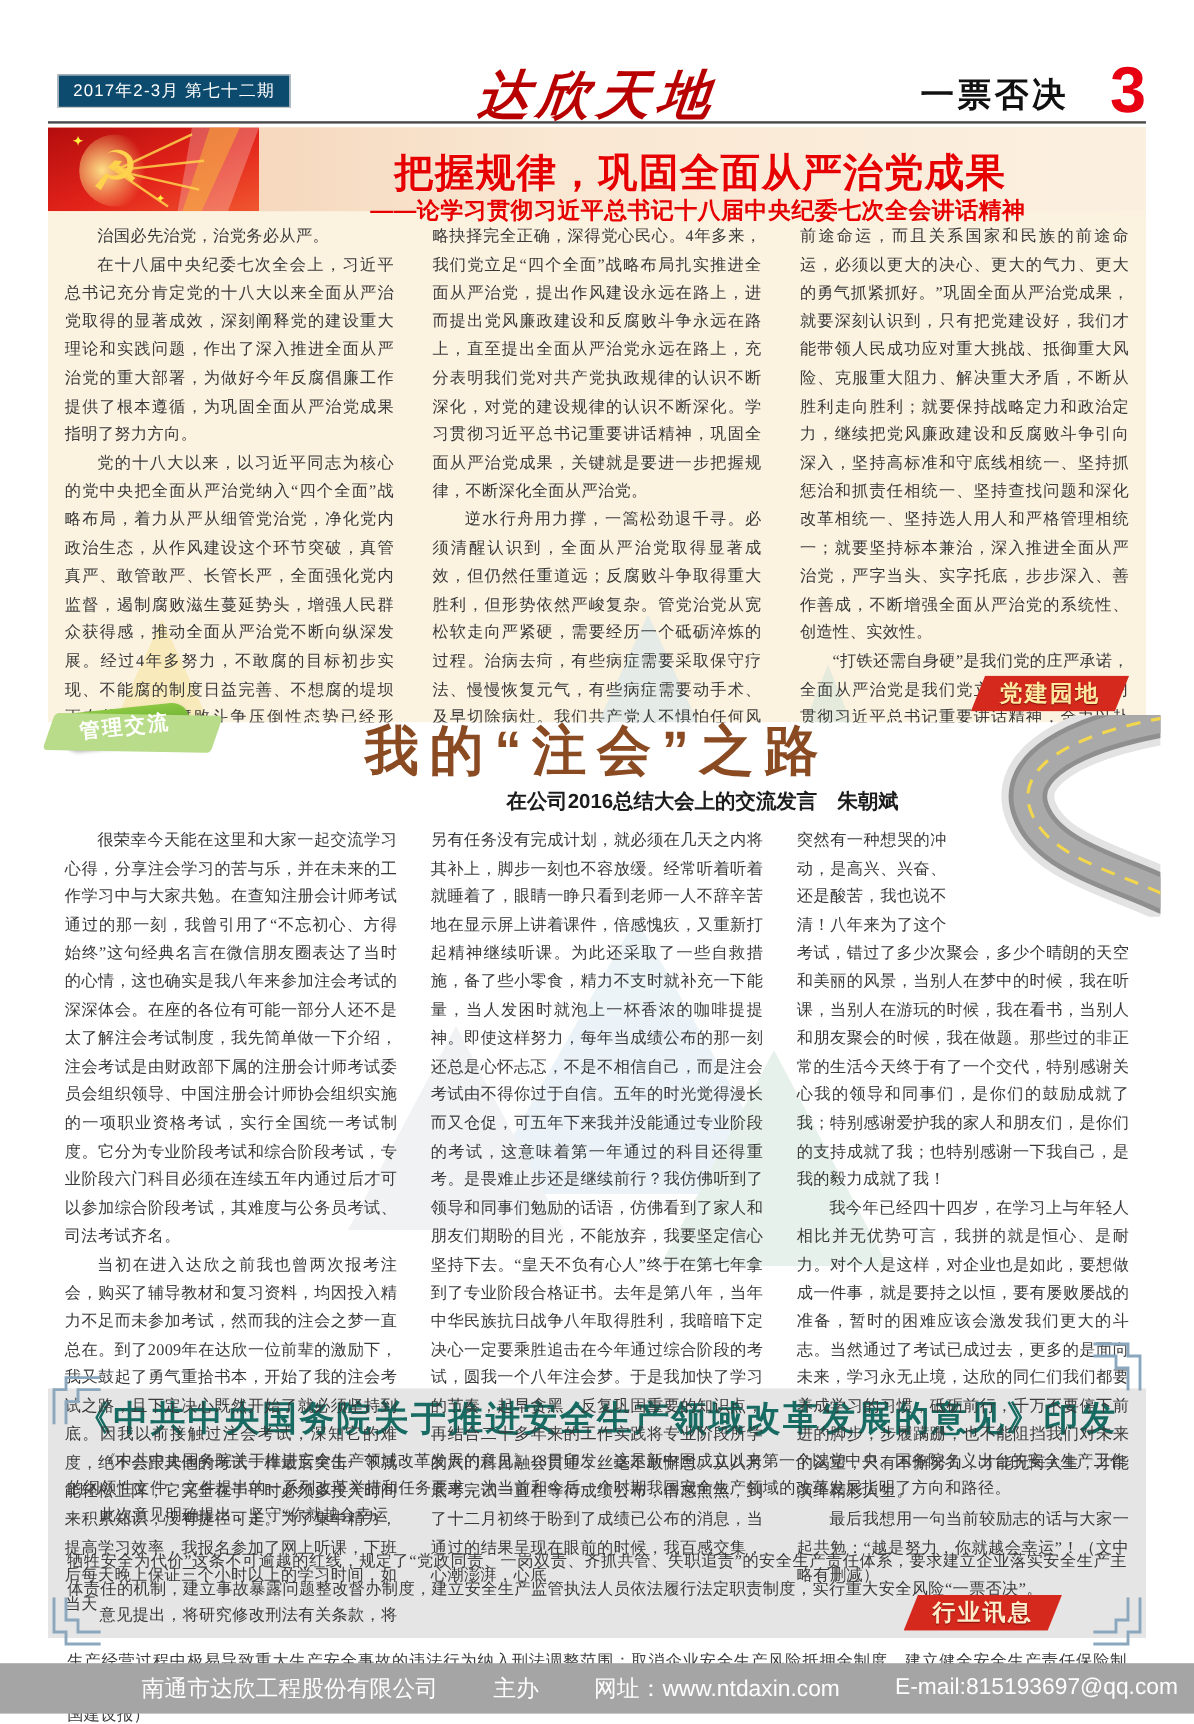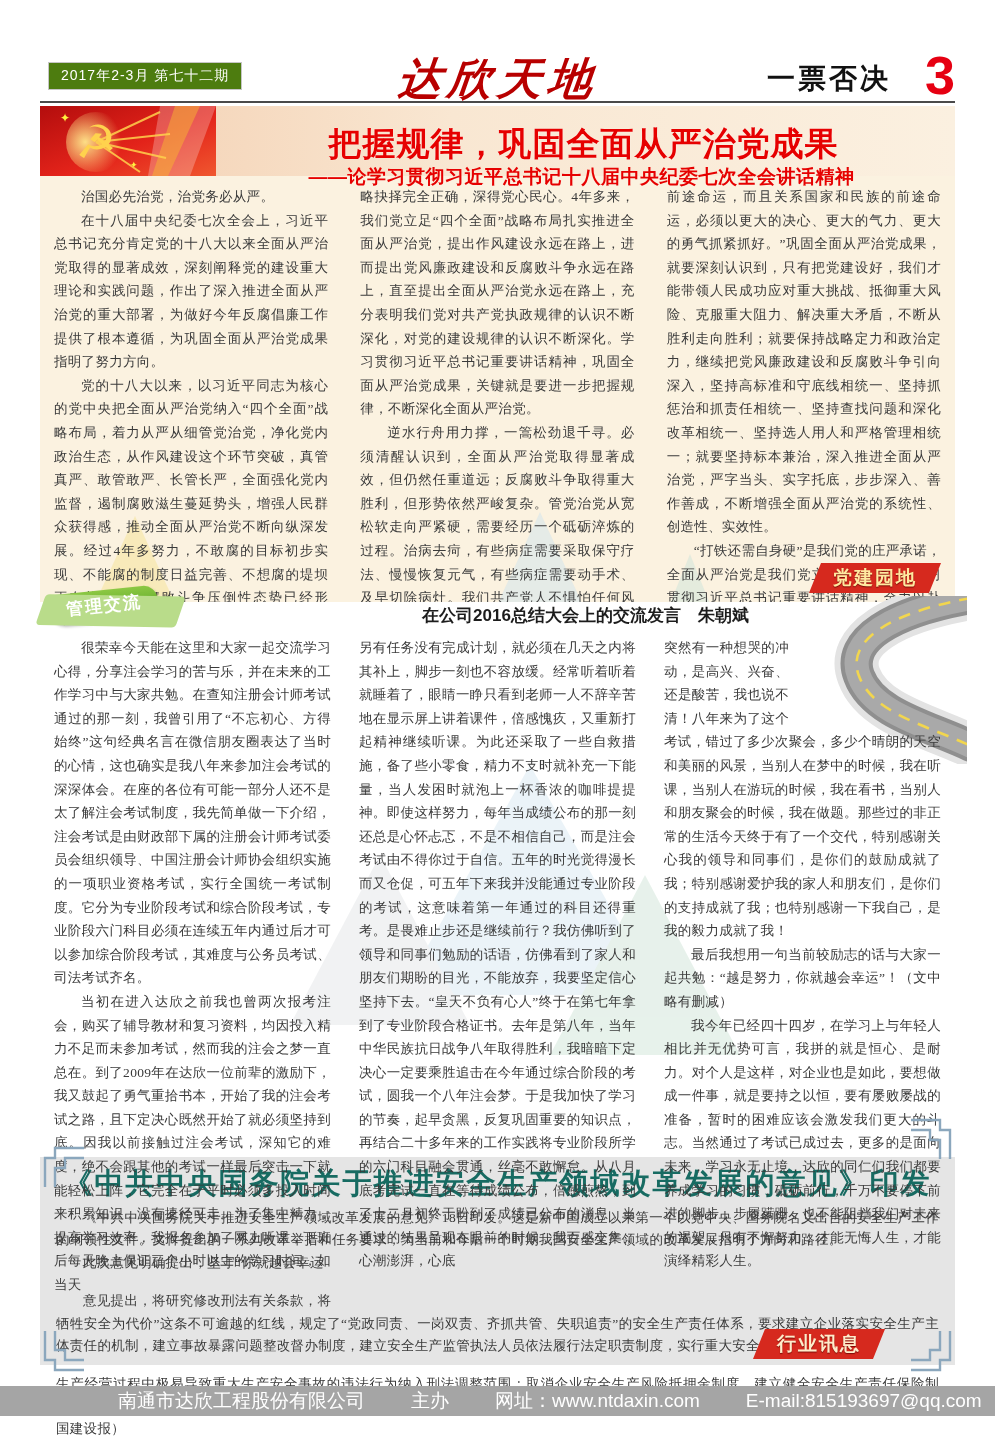--- a/index.html
+++ b/index.html
@@ -5,21 +5,21 @@
   * { margin:0; padding:0; box-sizing:border-box; }
   html,body { background:#ffffff; }
   .page {
     position:relative; width:995px; height:1437px; margin:0 auto;
     background:#ffffff; overflow:hidden;
     font-family:"Liberation Serif","DejaVu Serif",serif; color:#3a3a3a;
   }
   
   .hdr { position:absolute; top:58px; left:40px; right:40px; height:44px; }
   .issue-box {
-    position:absolute; left:8px; top:4px; background:#4d7c0f; color:#fff;
+    position:absolute; left:8px; top:4px; background:#0c4a6e; color:#fff;
     font-family:"Liberation Sans","DejaVu Sans",sans-serif;
     font-size:14px; padding:4px 12px; border:1px solid #c6c6c6; letter-spacing:1px;
   }
   .masthead {
     position:absolute; left:50%; transform:translateX(-50%) skewX(-6deg); top:-8px;
     color:#b80000; font-size:44px; font-weight:bold; font-style:italic; letter-spacing:6px;
   }
   .section-name {
     position:absolute; right:64px; top:2px; font-weight:900; font-size:28px;
     letter-spacing:3px; color:#111;
@@ -105,21 +105,21 @@
   .corner { position:absolute; width:42px; height:42px; z-index:2; }
   .corner svg { display:block; }
   .c-tl { left:2px;  top:-12px; }
   .c-tr { right:2px; top:-40px; transform:scaleX(-1); }
   .c-bl { left:2px;  bottom:-8px; transform:scaleY(-1); }
   .c-br { right:2px; bottom:-8px; transform:scale(-1,-1); }
   .ribbon-red.industry { right:70px; bottom:6px; color:#ffeccb; }
 
   
   .footer {
-    position:absolute; left:0; right:0; top:1386px; height:30px; background:#a5a5a5;
+    position:absolute; left:0; right:0; top:1386px; height:42px; background:#a5a5a5;
     display:flex; align-items:center; gap:46px; padding-left:118px;
     color:#ffffff; font-size:19px; font-family:"Liberation Sans","DejaVu Sans",sans-serif;
   }
   .footer .f-item { white-space:nowrap; }
 </style>
 </head>
 <body>
 
 <div class="page">
 
@@ -197,34 +197,35 @@
     </div>
     <div class="ribbon-green">管理交流</div>
     <div class="road">
       <svg width="280" height="168" viewBox="0 0 280 168" xmlns="http://www.w3.org/2000/svg">
         <path d="M284 2 C 205 16 158 44 172 80 C 186 118 242 130 284 150" fill="none" stroke="#e3e3e3" stroke-width="44" stroke-linecap="round"></path>
         <path d="M284 2 C 205 16 158 44 172 80 C 186 118 242 130 284 150" fill="none" stroke="#8f8f8f" stroke-width="32" stroke-linecap="round"></path>
         <path d="M284 2 C 205 16 158 44 172 80 C 186 118 242 130 284 150" fill="none" stroke="#a9a9a9" stroke-width="24" stroke-linecap="round"></path>
         <path d="M284 2 C 205 16 158 44 172 80 C 186 118 242 130 284 150" fill="none" stroke="#f2d64e" stroke-width="2.6" stroke-dasharray="12 9"></path>
       </svg>
     </div>
+    <div class="a2-title">我的“注会”之路</div>
     <div class="a2-subtitle">在公司2016总结大会上的交流发言　朱朝斌</div>
     <div class="a2-cols">
       <div class="col">
         <p class="para">很荣幸今天能在这里和大家一起交流学习心得，分享注会学习的苦与乐，并在未来的工作学习中与大家共勉。在查知注册会计师考试通过的那一刻，我曾引用了“不忘初心、方得始终”这句经典名言在微信朋友圈表达了当时的心情，这也确实是我八年来参加注会考试的深深体会。在座的各位有可能一部分人还不是太了解注会考试制度，我先简单做一下介绍，注会考试是由财政部下属的注册会计师考试委员会组织领导、中国注册会计师协会组织实施的一项职业资格考试，实行全国统一考试制度。它分为专业阶段考试和综合阶段考试，专业阶段六门科目必须在连续五年内通过后才可以参加综合阶段考试，其难度与公务员考试、司法考试齐名。</p>
         <p class="para">当初在进入达欣之前我也曾两次报考注会，购买了辅导教材和复习资料，均因投入精力不足而未参加考试，然而我的注会之梦一直总在。到了2009年在达欣一位前辈的激励下，我又鼓起了勇气重拾书本，开始了我的注会考试之路，且下定决心既然开始了就必须坚持到底。因我以前接触过注会考试，深知它的难度，绝不会跟其他的考试一样最后突击一下就能轻松上阵，它完全在于平时必须多投入时间来积累知识，没有捷径可走。为了集中精力，提高学习效率，我报名参加了网上听课，下班后每天晚上保证三个小时以上的学习时间，如当天</p>
       </div>
       <div class="col">
         <p class="para cont">另有任务没有完成计划，就必须在几天之内将其补上，脚步一刻也不容放缓。经常听着听着就睡着了，眼睛一睁只看到老师一人不辞辛苦地在显示屏上讲着课件，倍感愧疚，又重新打起精神继续听课。为此还采取了一些自救措施，备了些小零食，精力不支时就补充一下能量，当人发困时就泡上一杯香浓的咖啡提提神。即使这样努力，每年当成绩公布的那一刻还总是心怀忐忑，不是不相信自己，而是注会考试由不得你过于自信。五年的时光觉得漫长而又仓促，可五年下来我并没能通过专业阶段的考试，这意味着第一年通过的科目还得重考。是畏难止步还是继续前行？我仿佛听到了领导和同事们勉励的话语，仿佛看到了家人和朋友们期盼的目光，不能放弃，我要坚定信心坚持下去。“皇天不负有心人”终于在第七年拿到了专业阶段合格证书。去年是第八年，当年中华民族抗日战争八年取得胜利，我暗暗下定决心一定要乘胜追击在今年通过综合阶段的考试，圆我一个八年注会梦。于是我加快了学习的节奏，起早贪黑，反复巩固重要的知识点，再结合二十多年来的工作实践将专业阶段所学的六门科目融会贯通，丝毫不敢懈怠。从八月底考完试一直在等待成绩公布，倍感煎熬，到了十二月初终于盼到了成绩已公布的消息，当通过的结果呈现在眼前的时候，我百感交集，心潮澎湃，心底</p>
       </div>
       <div class="col">
         <span class="road-spacer"></span>
         <p class="para cont">突然有一种想哭的冲动，是高兴、兴奋、还是酸苦，我也说不清！八年来为了这个考试，错过了多少次聚会，多少个晴朗的天空和美丽的风景，当别人在梦中的时候，我在听课，当别人在游玩的时候，我在看书，当别人和朋友聚会的时候，我在做题。那些过的非正常的生活今天终于有了一个交代，特别感谢关心我的领导和同事们，是你们的鼓励成就了我；特别感谢爱护我的家人和朋友们，是你们的支持成就了我；也特别感谢一下我自己，是我的毅力成就了我！</p>
+        <p class="para">我今年已经四十四岁，在学习上与年轻人相比并无优势可言，我拼的就是恒心、是耐力。对个人是这样，对企业也是如此，要想做成一件事，就是要持之以恒，要有屡败屡战的准备，暂时的困难应该会激发我们更大的斗志。当然通过了考试已成过去，更多的是面向未来，学习永无止境，达欣的同仁们我们都要养成学习的习惯，砥砺前行，千万不要停下前进的脚步，步履蹒跚，也不能阻挡我们对未来的渴望，只有不懈努力，才能无悔人生，才能演绎精彩人生。</p>
         <p class="para">最后我想用一句当前较励志的话与大家一起共勉：“越是努力，你就越会幸运”！（文中略有删减）</p>
-        <p class="para">我今年已经四十四岁，在学习上与年轻人相比并无优势可言，我拼的就是恒心、是耐力。对个人是这样，对企业也是如此，要想做成一件事，就是要持之以恒，要有屡败屡战的准备，暂时的困难应该会激发我们更大的斗志。当然通过了考试已成过去，更多的是面向未来，学习永无止境，达欣的同仁们我们都要养成学习的习惯，砥砺前行，千万不要停下前进的脚步，步履蹒跚，也不能阻挡我们对未来的渴望，只有不懈努力，才能无悔人生，才能演绎精彩人生。</p>
       </div>
     </div>
   </div>
 
   <div class="a3">
     <div class="corner c-tl">
       <svg width="42" height="42" viewBox="0 0 42 42">
           <g fill="none" stroke="#8ba7bd" stroke-width="2.4">
             <path d="M3 42 V13 H13 V3 H42"></path>
             <path d="M13 42 V23 H23 V13 H42"></path>
@@ -255,22 +256,22 @@
           </g>
         </svg>
     </div>
     <div class="a3-title">《中共中央国务院关于推进安全生产领域改革发展的意见》印发</div>
     <div class="a3-cols">
       <div class="col">
         <p class="para">《中共中央国务院关于推进安全生产领域改革发展的意见》18日印发。这是新中国成立以来第一个以党中央、国务院名义出台的安全生产工作的纲领性文件。文件提出的一系列改革举措和任务要求，为当前和今后一个时期我国安全生产领域的改革发展指明了方向和路径。</p>
         <p class="para">此次意见明确提出，坚守“你就越会幸运</p>
       </div>
       <div class="col">
+        <p class="para cont">牺牲安全为代价”这条不可逾越的红线，规定了“党政同责、一岗双责、齐抓共管、失职追责”的安全生产责任体系，要求建立企业落实安全生产主体责任的机制，建立事故暴露问题整改督办制度，建立安全生产监管执法人员依法履行法定职责制度，实行重大安全风险“一票否决”。</p>
         <p class="para">意见提出，将研究修改刑法有关条款，将</p>
-        <p class="para cont">牺牲安全为代价”这条不可逾越的红线，规定了“党政同责、一岗双责、齐抓共管、失职追责”的安全生产责任体系，要求建立企业落实安全生产主体责任的机制，建立事故暴露问题整改督办制度，建立安全生产监管执法人员依法履行法定职责制度，实行重大安全风险“一票否决”。</p>
       </div>
       <div class="col">
         <p class="para cont">生产经营过程中极易导致重大生产安全事故的违法行为纳入刑法调整范围；取消企业安全生产风险抵押金制度，建立健全安全生产责任保险制度；改革生产经营单位职业危害预防治理和安全生产国家标准制定发布机制，明确规定由国务院安全生产监督管理部门负责制定有关工作。（中国建设报）</p>
       </div>
     </div>
     <div class="ribbon-red industry">行业讯息</div>
   </div>
 
   <div class="footer">
     <span class="f-item">南通市达欣工程股份有限公司</span>

